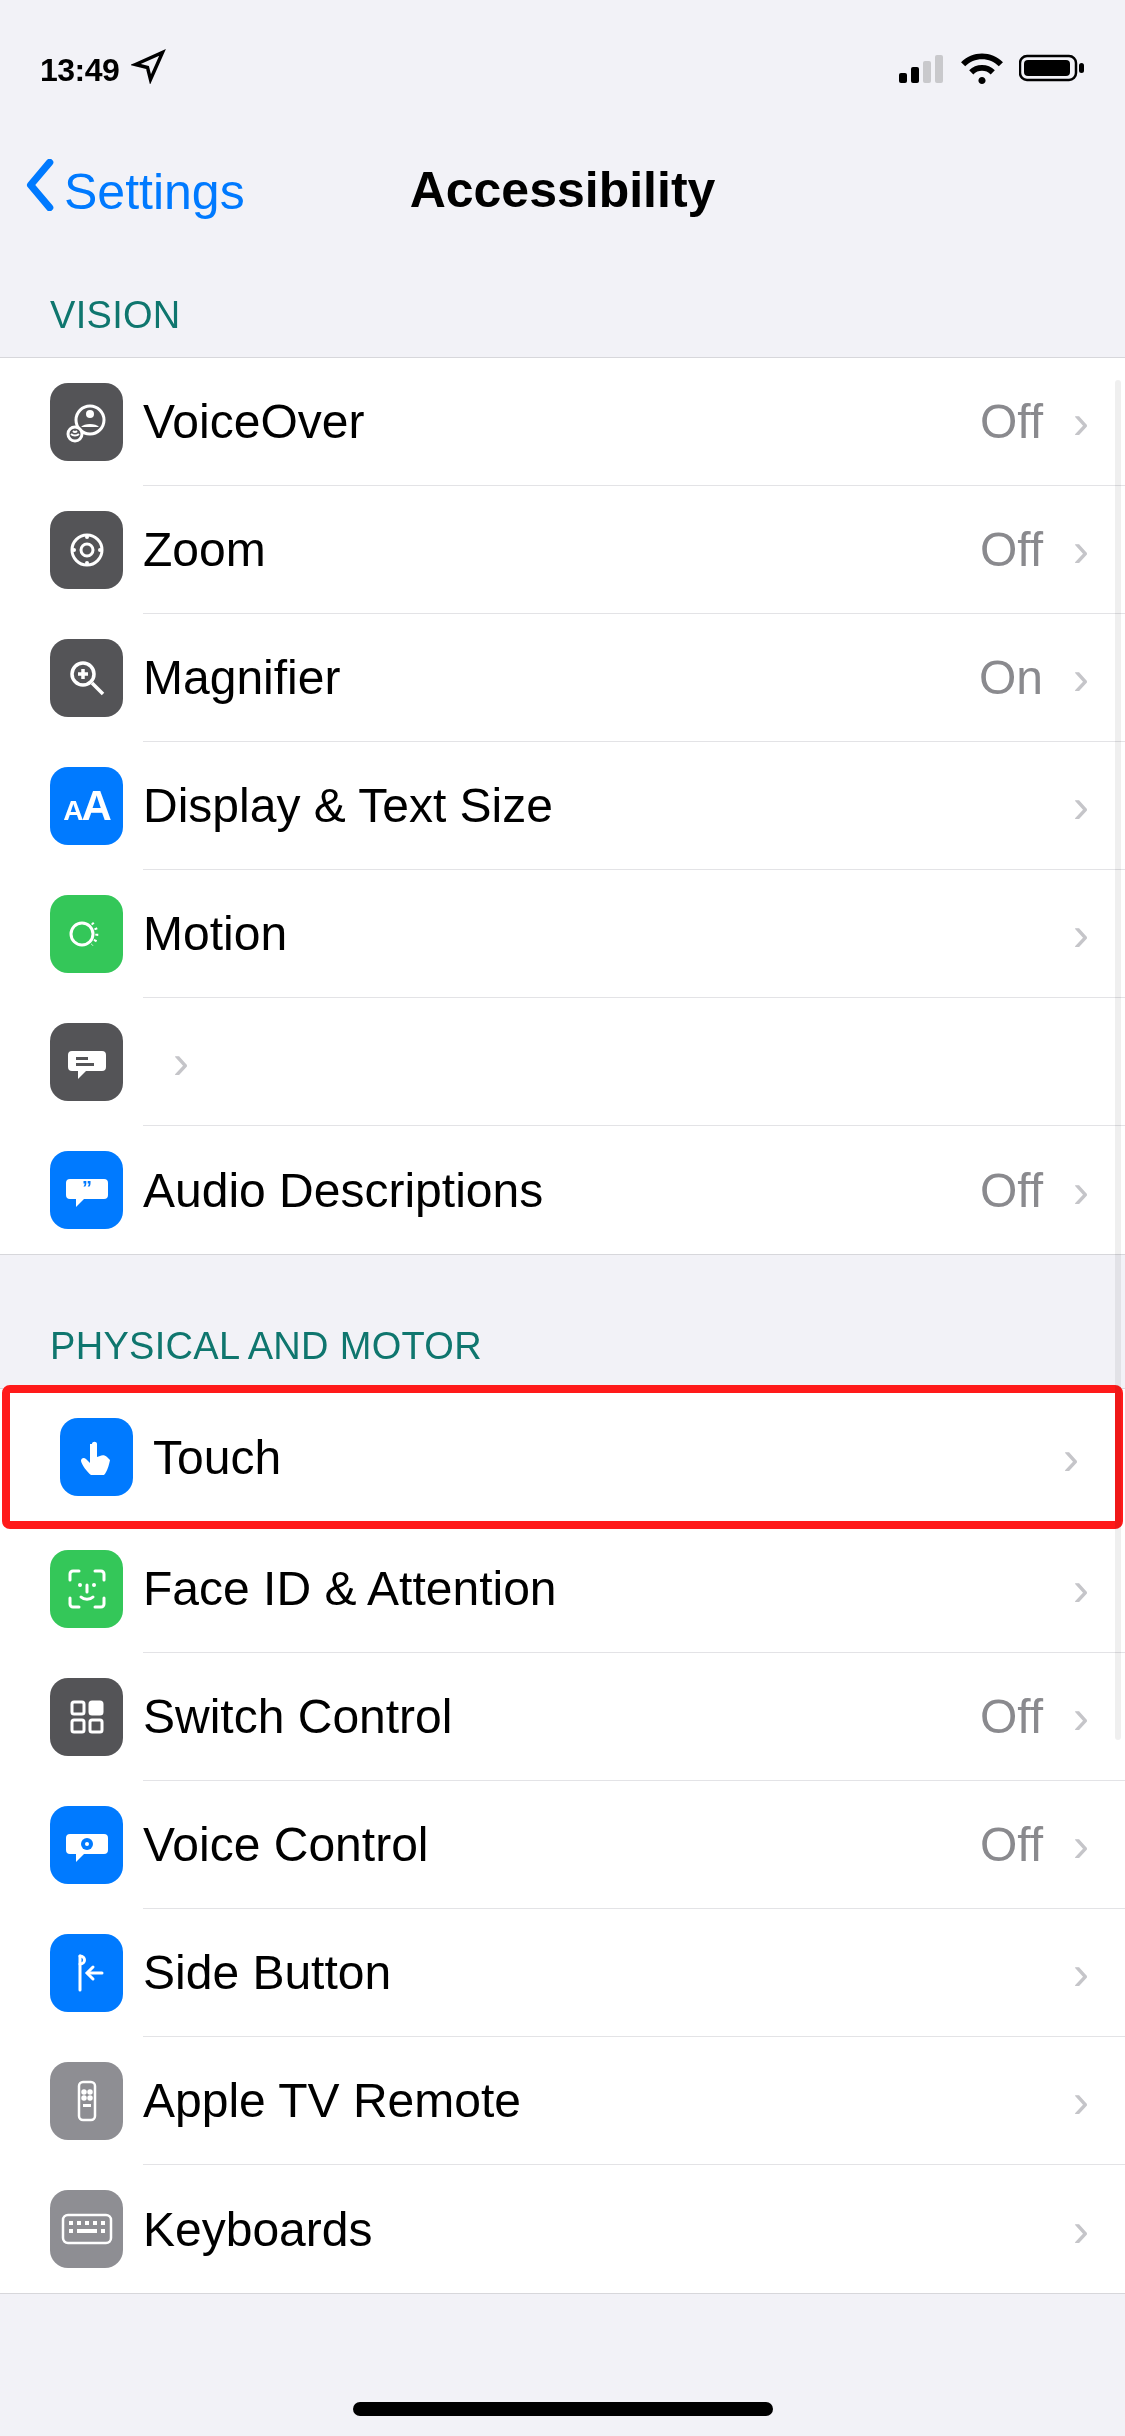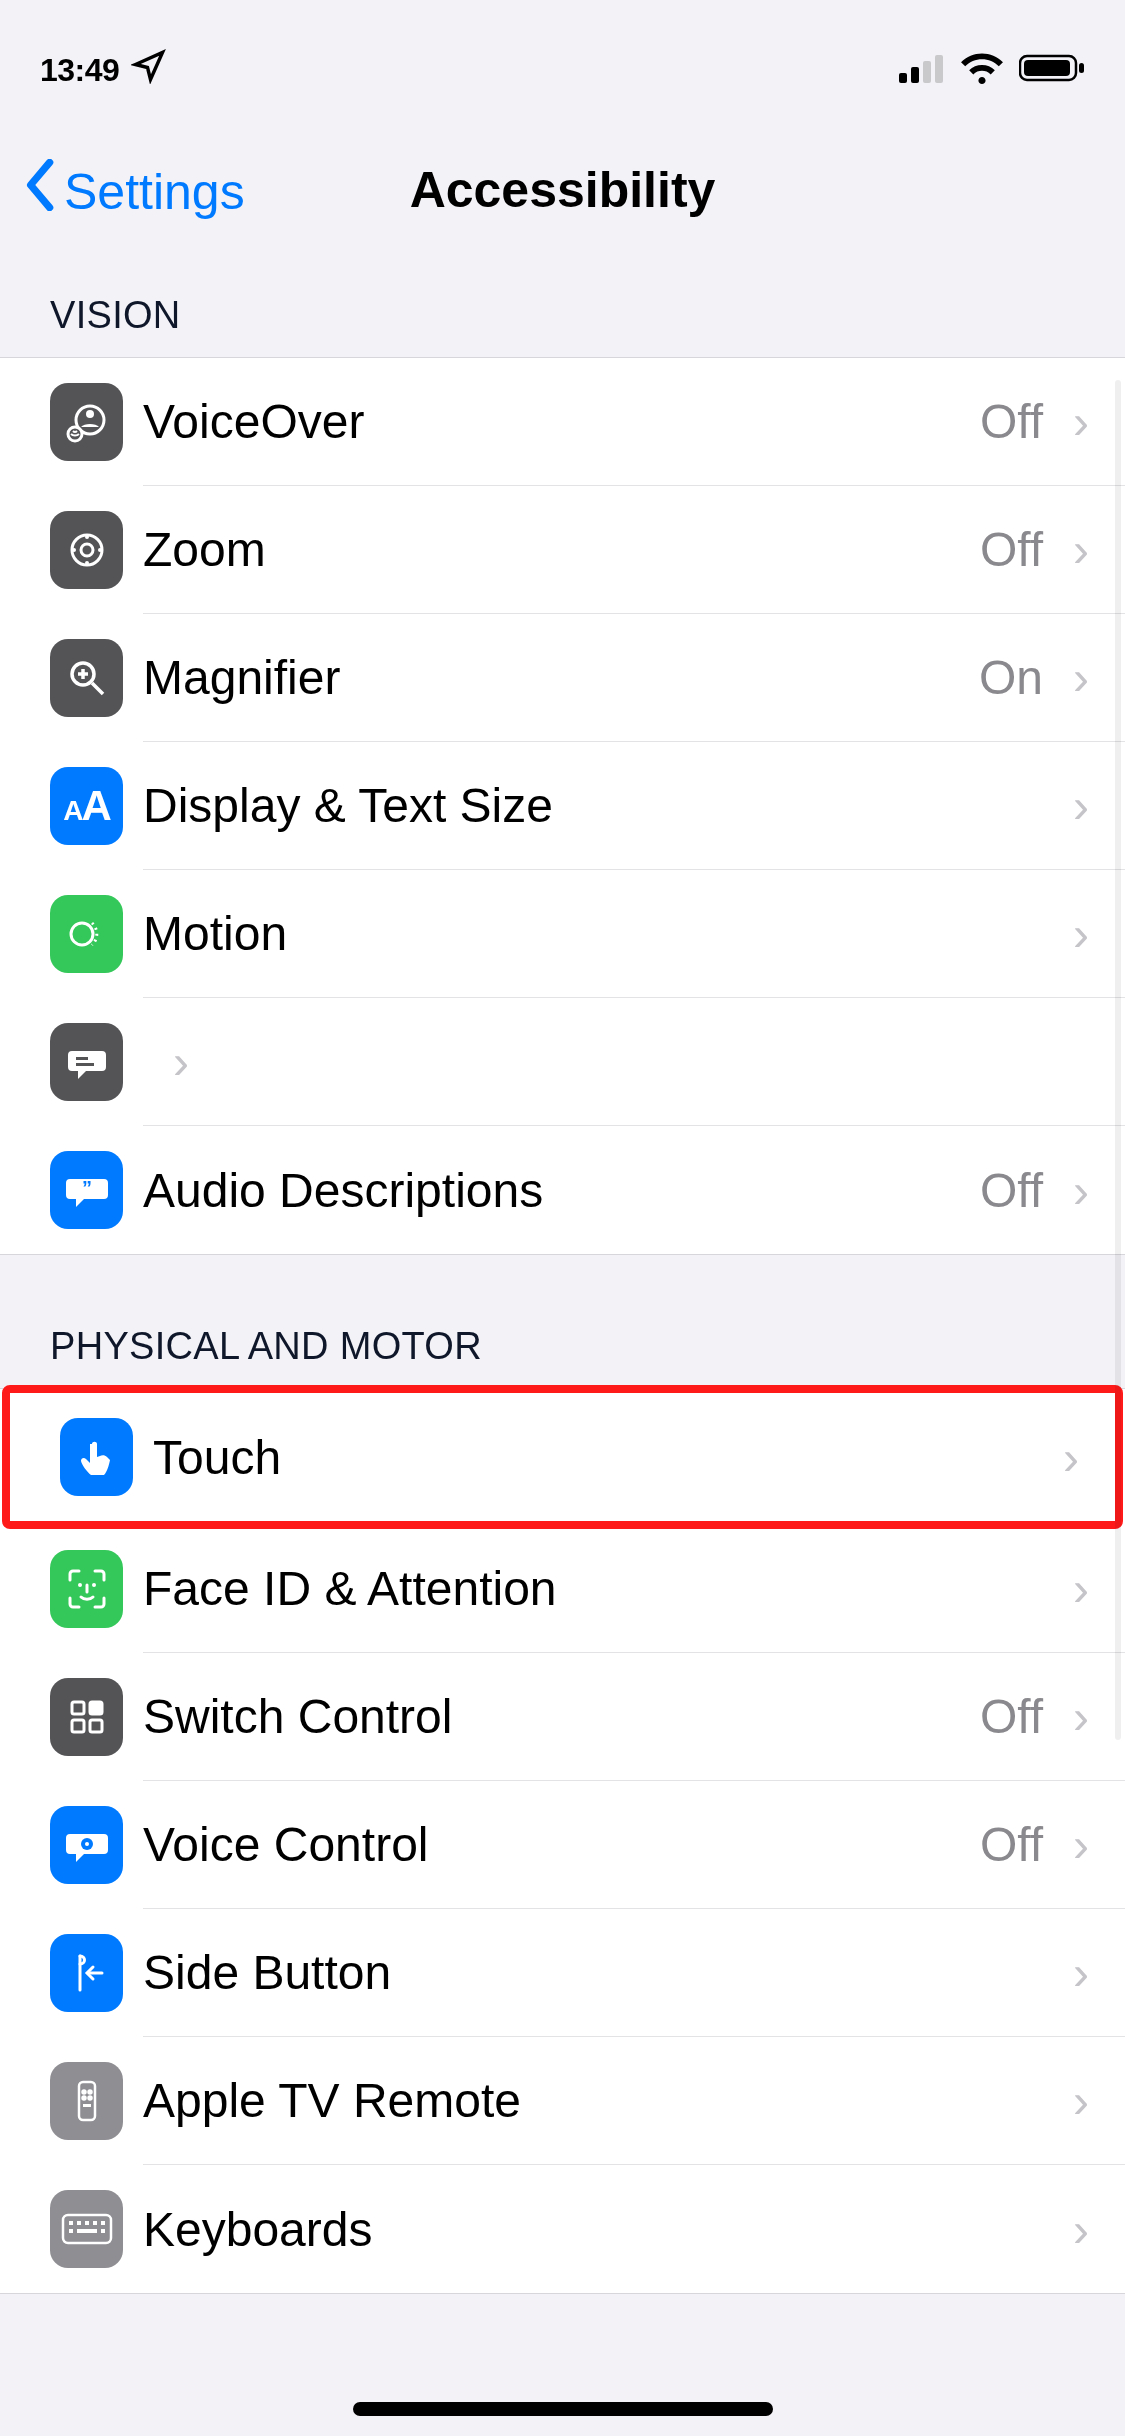--- a/index.html
+++ b/index.html
@@ -4,21 +4,21 @@
 <style>
   * { box-sizing: border-box; margin: 0; padding: 0; }
   html, body { width: 1125px; height: 2436px; font-family: -apple-system, "Helvetica Neue", Arial, sans-serif; background: #f2f2f7; color: #000; }
   .status-bar { display:flex; align-items:center; justify-content:space-between; padding: 30px 40px 10px 40px; height:120px; }
   .status-left { display:flex; align-items:center; gap:12px; font-size:32px; font-weight:600; letter-spacing:-0.5px; }
   .status-right { display:flex; align-items:center; gap:14px; }
   .nav-bar { display:flex; align-items:center; height:140px; position:relative; padding: 0 28px; }
   .back-button { display:flex; align-items:flex-end; gap:6px; color:#007aff; font-size:50px; font-weight:400; position:absolute; left:24px; }
   .back-chevron { font-size:62px; line-height:1; font-weight:600; }
   .nav-title { margin:12px auto; font-size:50px; font-weight:600; }
-  .section-header { font-size:38px; color:#0f172a; padding: 34px 0 20px 50px; letter-spacing:0.3px; }
+  .section-header { font-size:38px; color:#0f766e; padding: 34px 0 20px 50px; letter-spacing:0.3px; }
   .list { background:#fff; border-top:1.5px solid #d7d7db; border-bottom:1.5px solid #d7d7db; }
   .row { display:flex; align-items:center; height:128px; padding-left:50px; }
   .icon-slot { width:73px; height:78px; border-radius:18px; display:flex; align-items:center; justify-content:center; flex-shrink:0; }
   .row-body { flex:1; display:flex; align-items:center; justify-content:space-between; height:100%; margin-left:20px; padding-right:36px; border-bottom:1.5px solid #e3e3e6; }
   .row:last-child .row-body { border-bottom:none; }
   .row-label { font-size:48px; }
   .row-trailing { display:flex; align-items:center; gap:30px; font-size:48px; color:#8a8a8e; }
   .chevron { color:#c5c5c9; font-size:48px; }
   .ic-dark { background:#545457; }
   .ic-blue { background:#007aff; }

